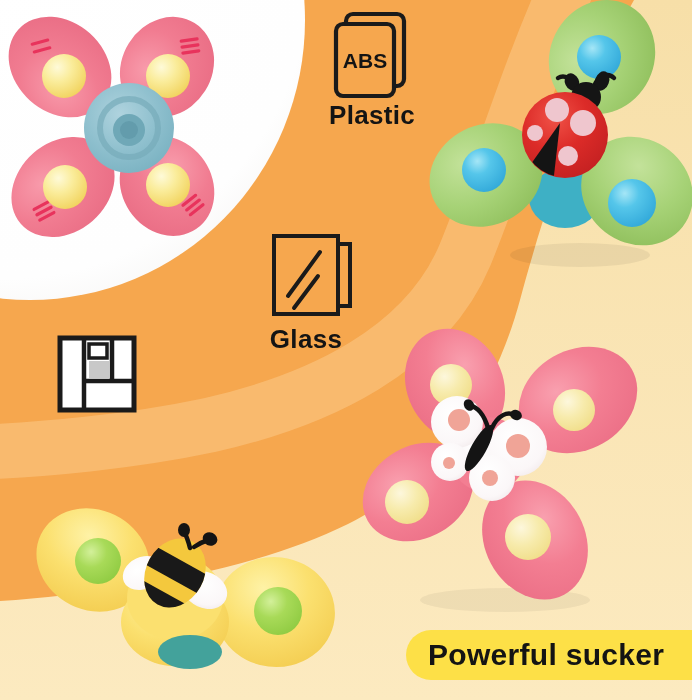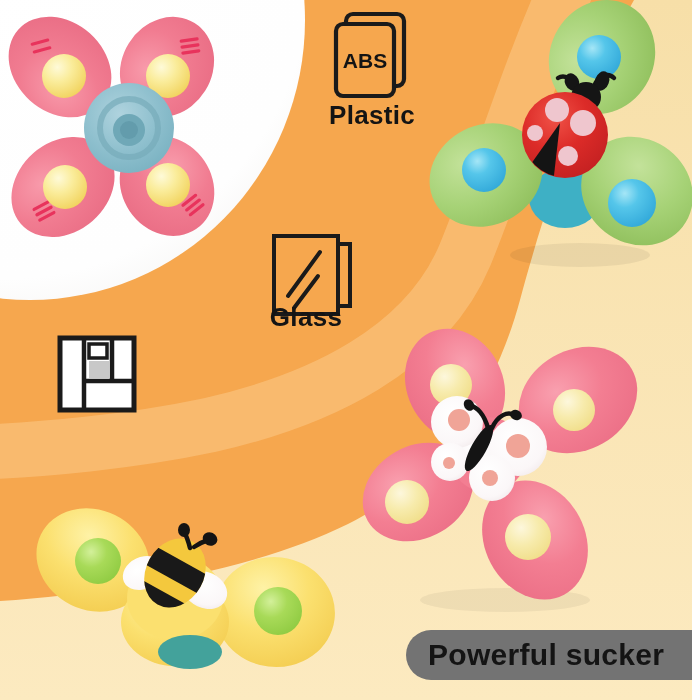--- a/index.html
+++ b/index.html
@@ -8,21 +8,21 @@
     font-family:"Liberation Sans",sans-serif;
   }
   .scene{position:absolute;left:0;top:0;width:700px;height:700px;display:block;}
   .mat-label{
     position:absolute;text-align:center;color:#141414;
     font-weight:700;font-size:26px;letter-spacing:.3px;
   }
   .icon-svg{position:absolute;display:block;}
   .pill{
     position:absolute;left:406px;top:630px;width:294px;height:50px;
-    background:#737373;border-radius:26px 0 0 26px;
+    background:#fde047;border-radius:26px 0 0 26px;
   }
   .pill span{
     display:block;line-height:50px;padding-left:22px;
     color:#141414;font-weight:700;font-size:30px;letter-spacing:.3px;
     white-space:nowrap;
   }
   .abs-badge{
     font-family:"Liberation Sans",sans-serif;font-weight:700;font-size:21px;fill:#141414;
   }
 </style>
@@ -265,21 +265,21 @@
     <text class="abs-badge" x="37" y="58" text-anchor="middle">ABS</text>
   </svg>
   <div class="mat-label" style="left:322px;top:100px;width:100px">Plastic</div>
 
   <svg class="icon-svg" style="left:266px;top:234px" width="92" height="84" viewBox="0 0 92 84">
     <rect x="38" y="10" width="46" height="62" fill="none" stroke="#1A1A1A" stroke-width="4"></rect>
     <rect x="8" y="2" width="64" height="78" fill="#F6A74E" stroke="#1A1A1A" stroke-width="4"></rect>
     <line x1="22" y1="62" x2="54" y2="18" stroke="#1A1A1A" stroke-width="4" stroke-linecap="round"></line>
     <line x1="28" y1="74" x2="52" y2="42" stroke="#1A1A1A" stroke-width="4" stroke-linecap="round"></line>
   </svg>
-  <div class="mat-label" style="left:256px;top:302px;width:100px">Glass</div>
+  <div class="mat-label" style="left:256px;top:324px;width:100px">Glass</div>
 
   <svg class="icon-svg" style="left:56px;top:334px" width="84" height="80" viewBox="0 0 84 80">
     <rect x="4" y="4" width="74" height="72" fill="#FFFFFF" stroke="#1A1A1A" stroke-width="5"></rect>
     <line x1="28" y1="4" x2="28" y2="76" stroke="#1A1A1A" stroke-width="4.5"></line>
     <line x1="28" y1="47" x2="78" y2="47" stroke="#1A1A1A" stroke-width="4.5"></line>
     <line x1="56" y1="4" x2="56" y2="47" stroke="#1A1A1A" stroke-width="4.5"></line>
     <rect x="33" y="10" width="18" height="14" fill="#FFFFFF" stroke="#1A1A1A" stroke-width="3.5"></rect>
     <rect x="33" y="27" width="20" height="17" fill="#C8C8C8"></rect>
   </svg>
 

